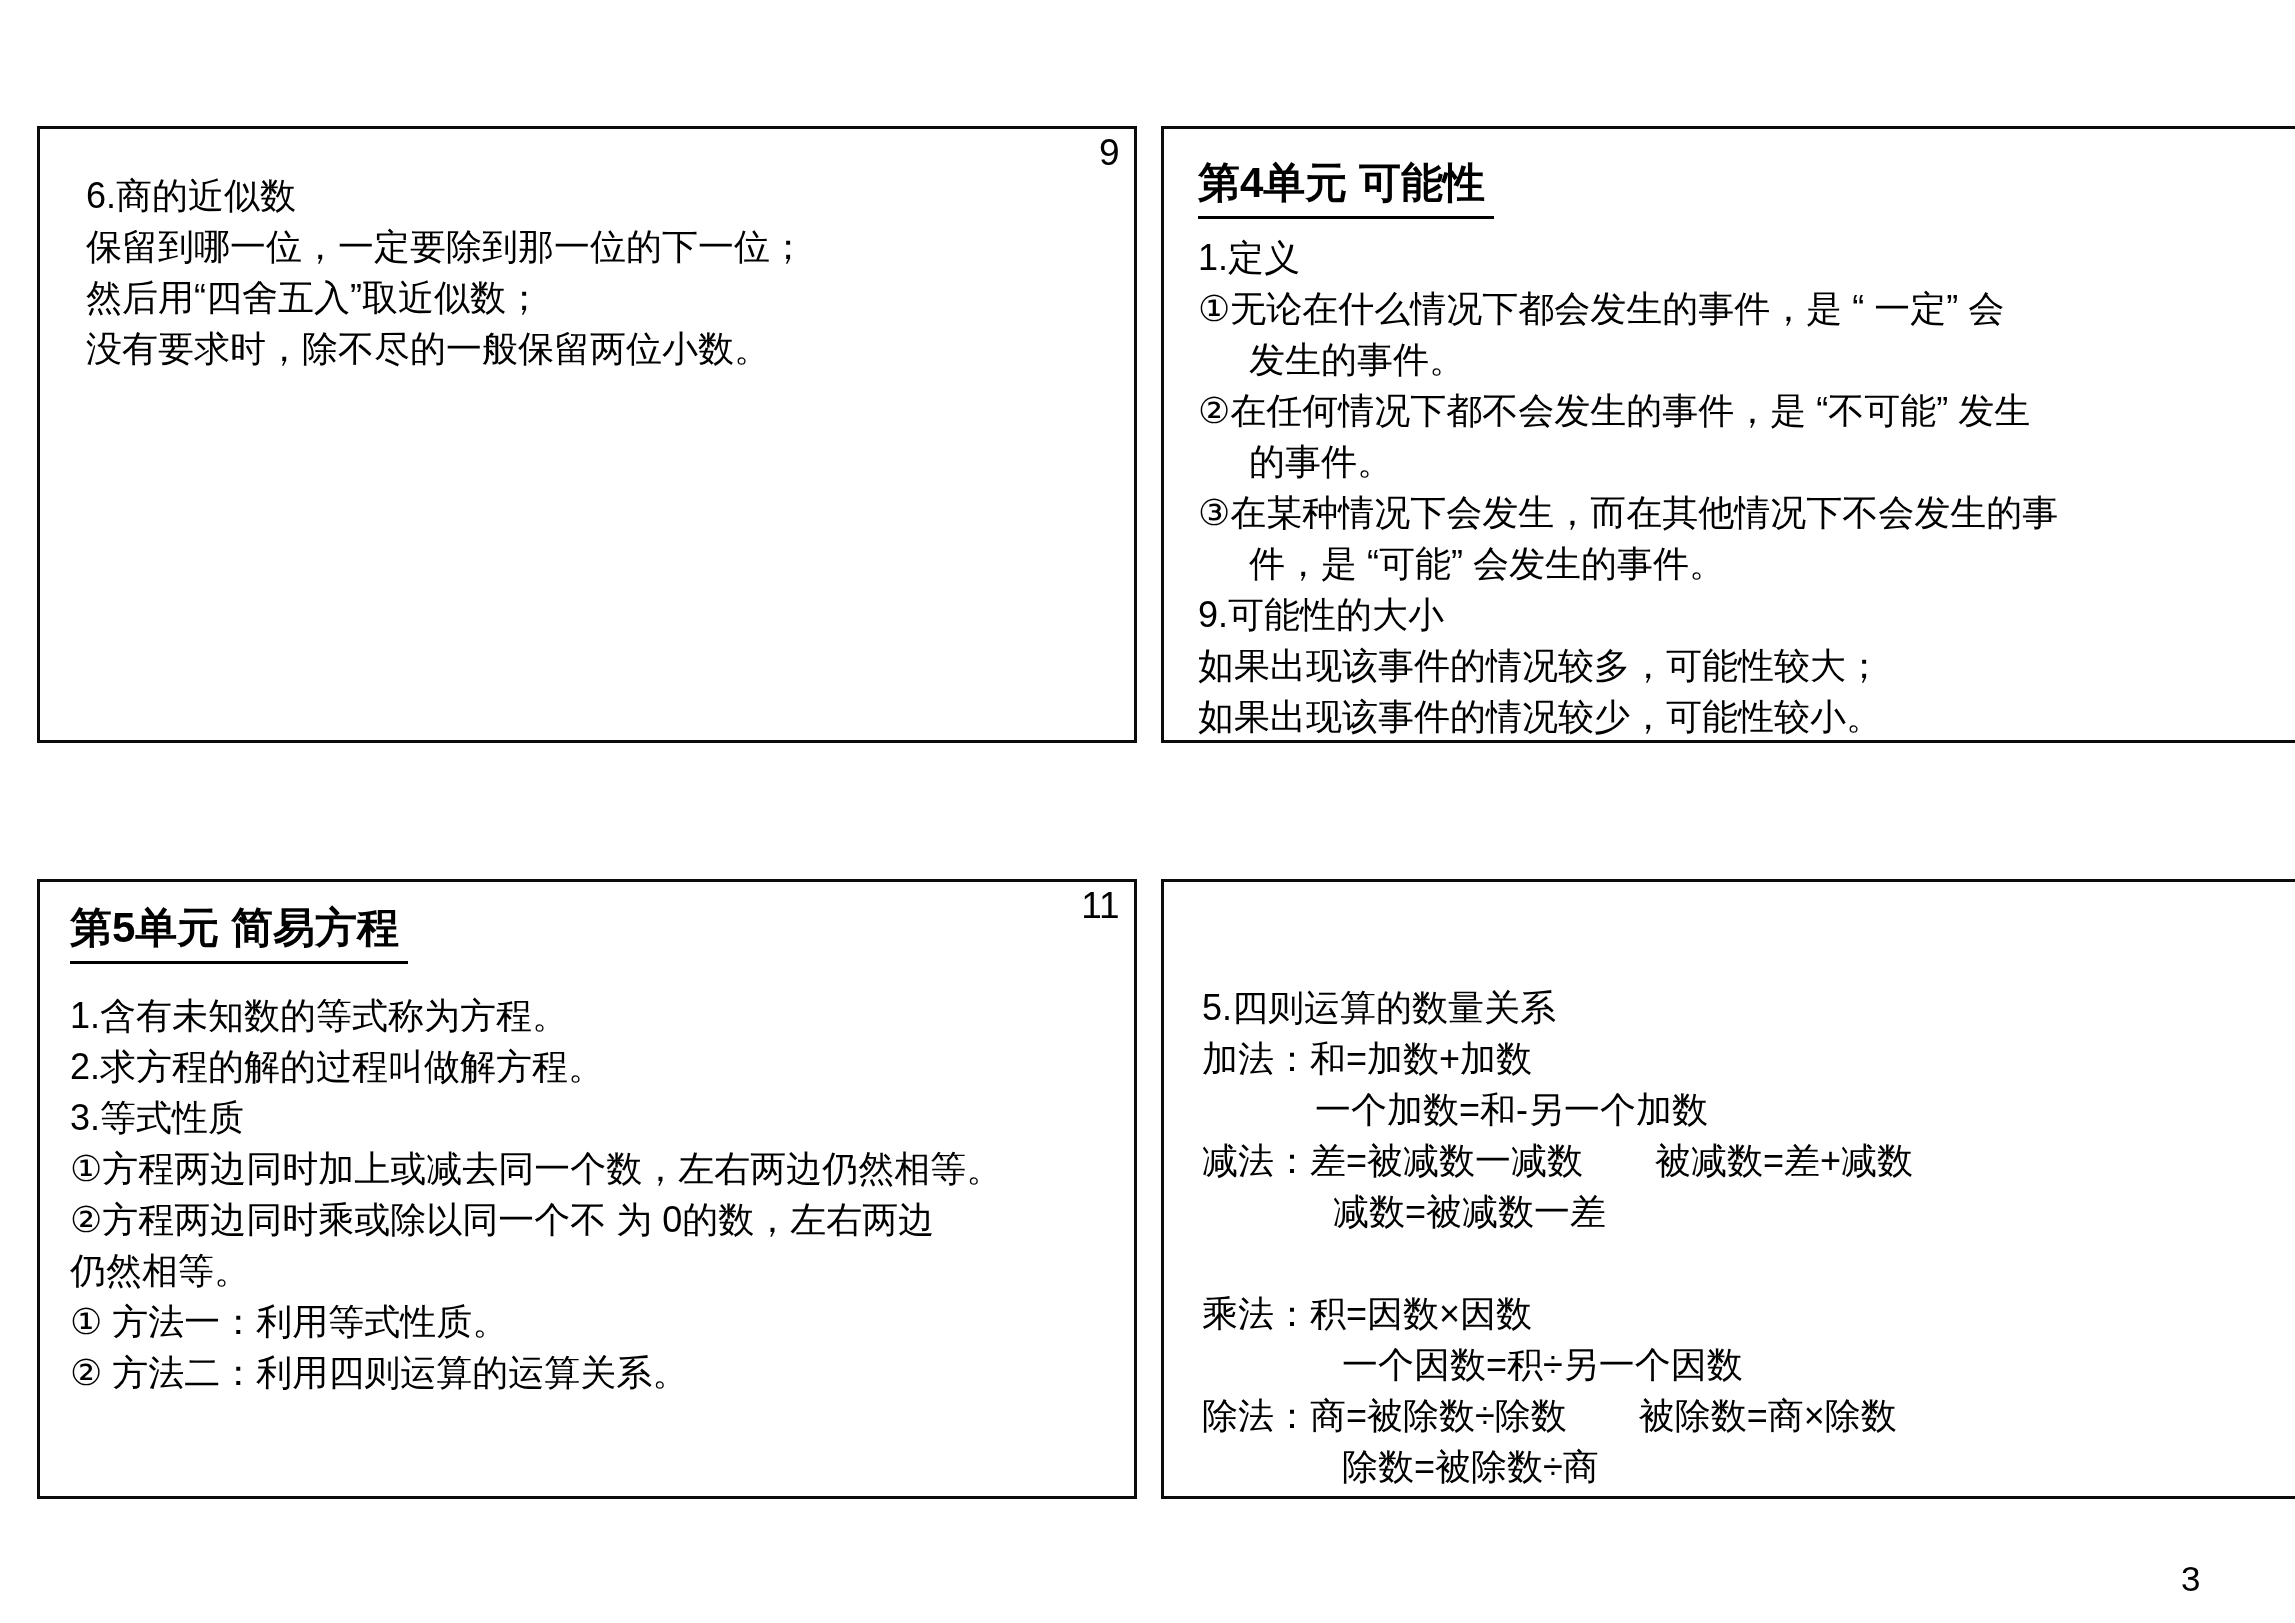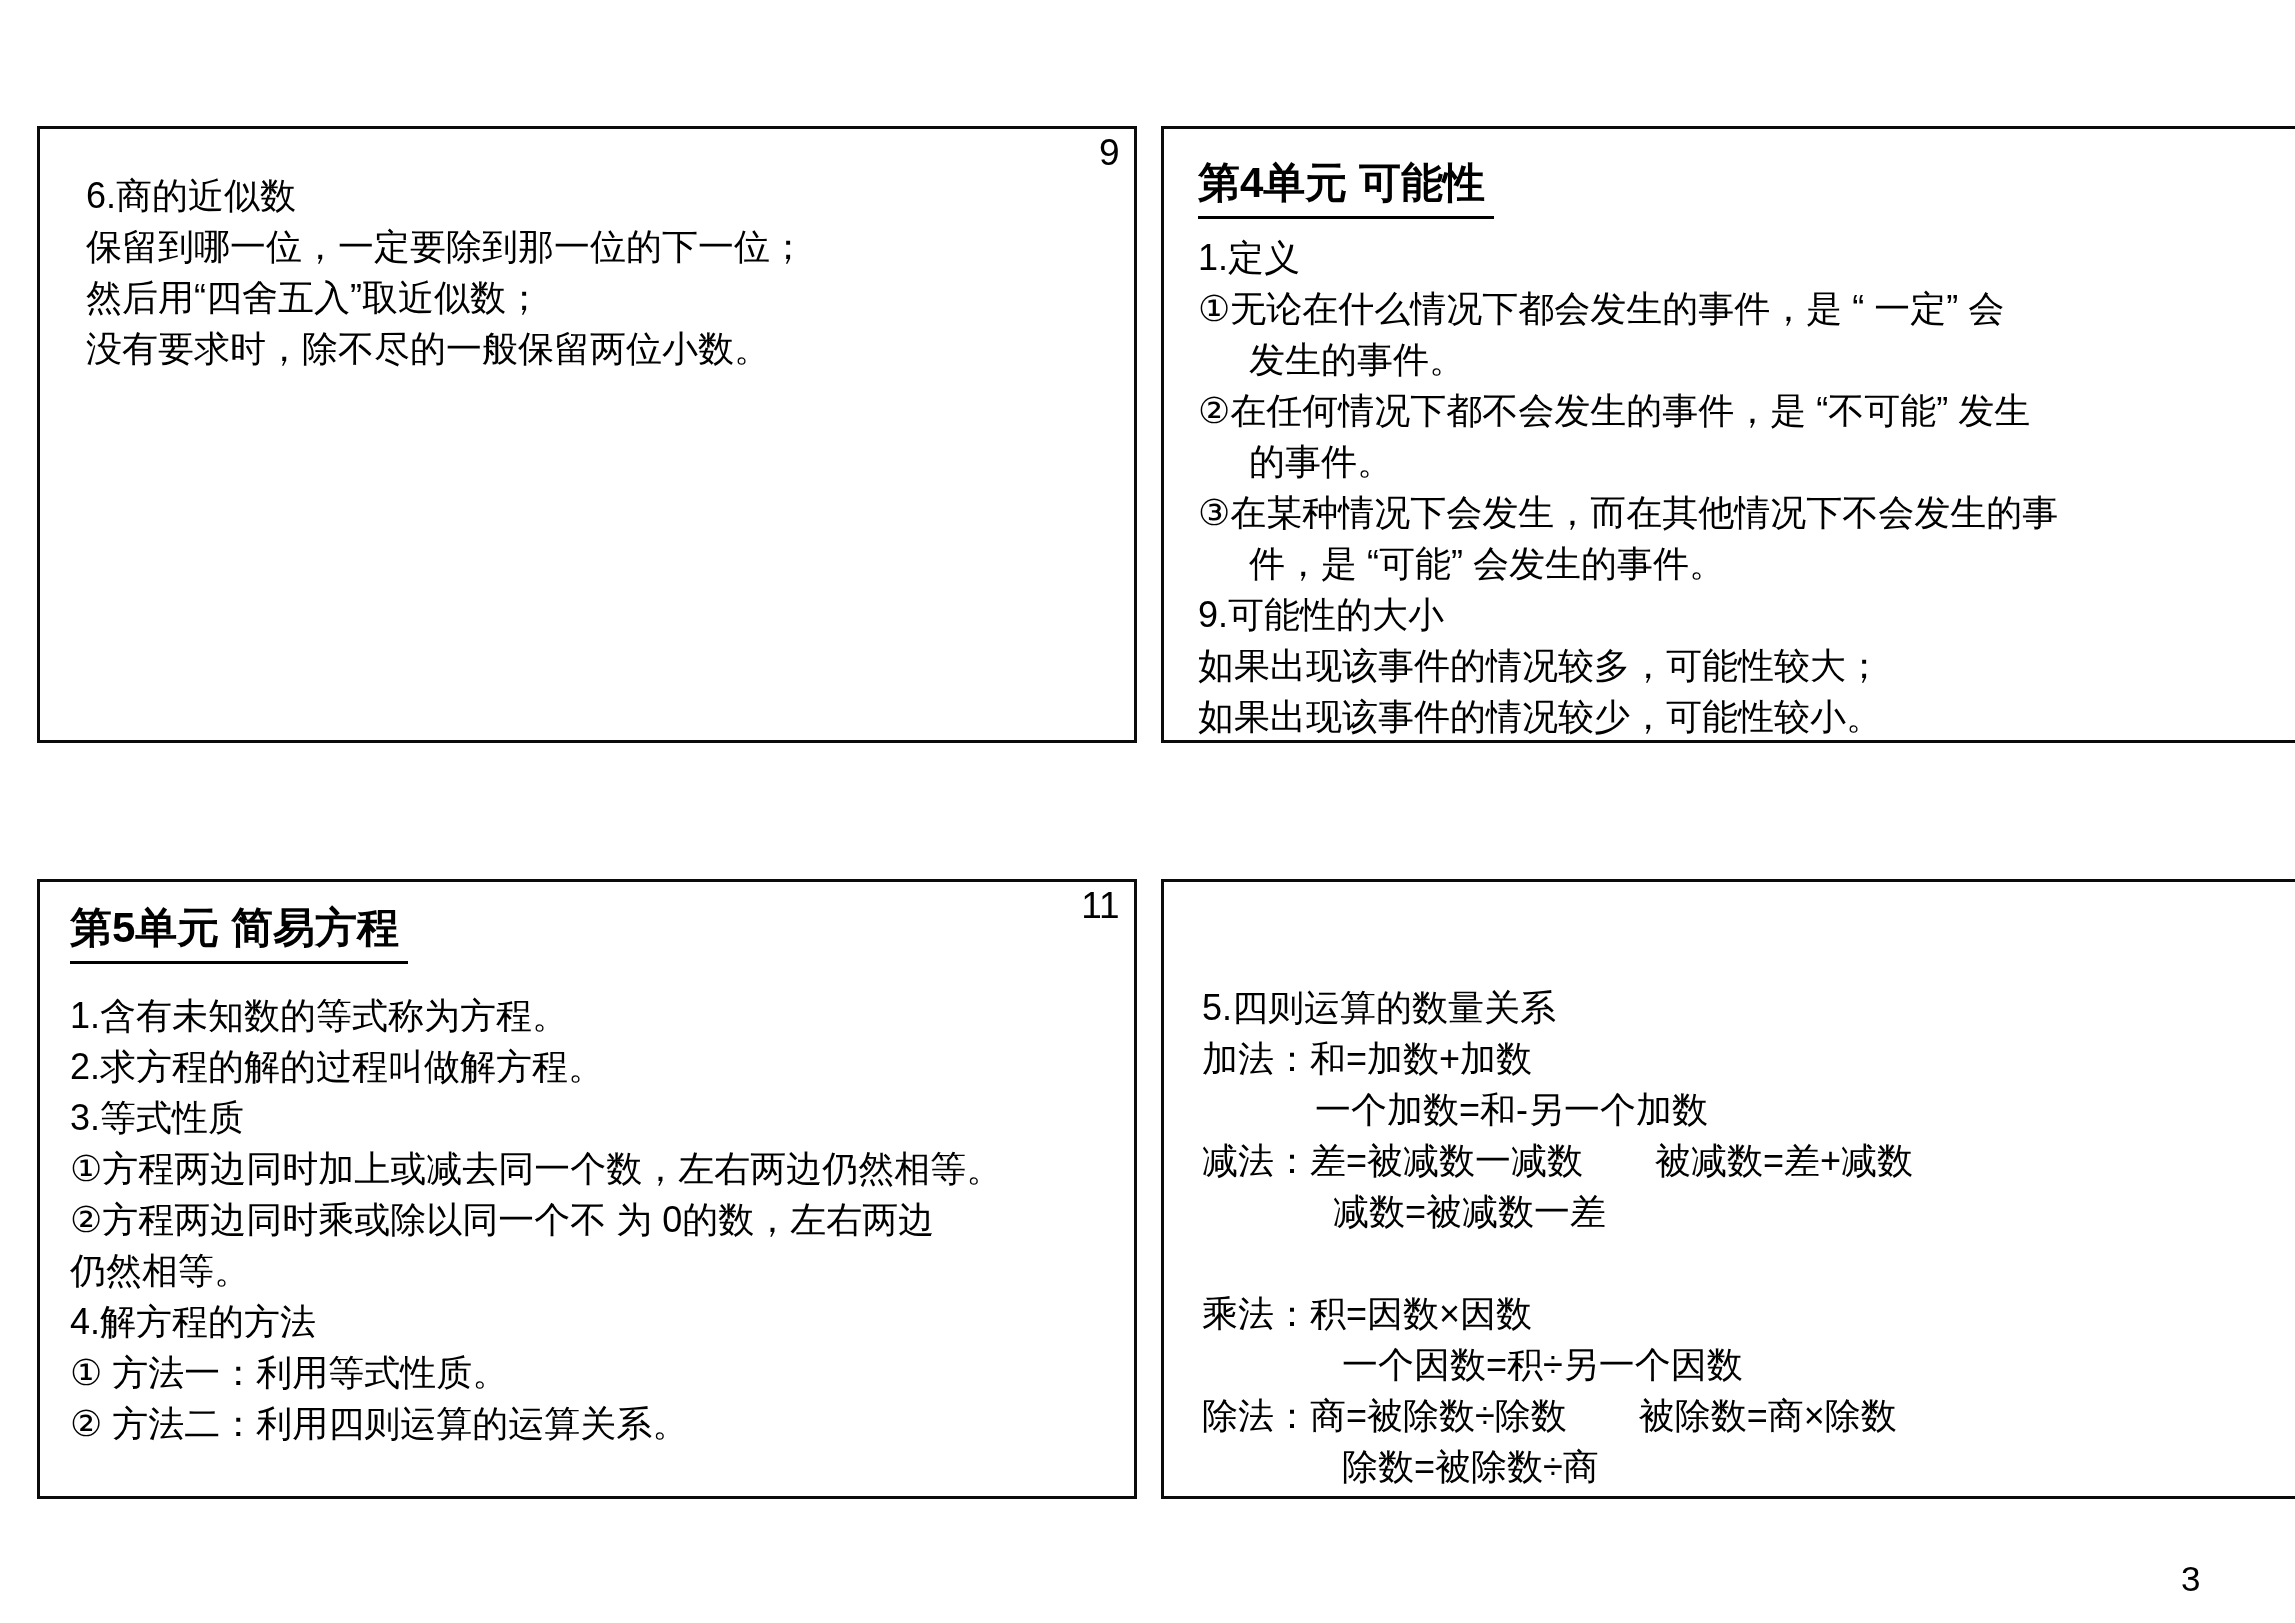--- a/index.html
+++ b/index.html
@@ -107,21 +107,20 @@
   <section class="slide s11">
     <span class="slide-number">11</span>
     <div class="slide-body">
       <h2 class="slide-title"><span class="u">第5单元 简易方程</span></h2>
       <div class="line">1.含有未知数的等式称为方程。</div>
       <div class="line">2.求方程的解的过程叫做解方程。</div>
       <div class="line">3.等式性质</div>
       <div class="line">①方程两边同时加上或减去同一个数，左右两边仍然相等。</div>
       <div class="line">②方程两边同时乘或除以同一个不 为 0的数，左右两边</div>
       <div class="line">仍然相等。</div>
-      <div class="line">4.解方程的方法</div>
       <div class="line">① 方法一：利用等式性质。</div>
       <div class="line">② 方法二：利用四则运算的运算关系。</div>
     </div>
   </section>
 
   <section class="slide s12">
     <span class="slide-number">12</span>
     <div class="slide-body">
       <div class="line">5.四则运算的数量关系</div>
       <div class="line">加法：和=加数+加数</div>

